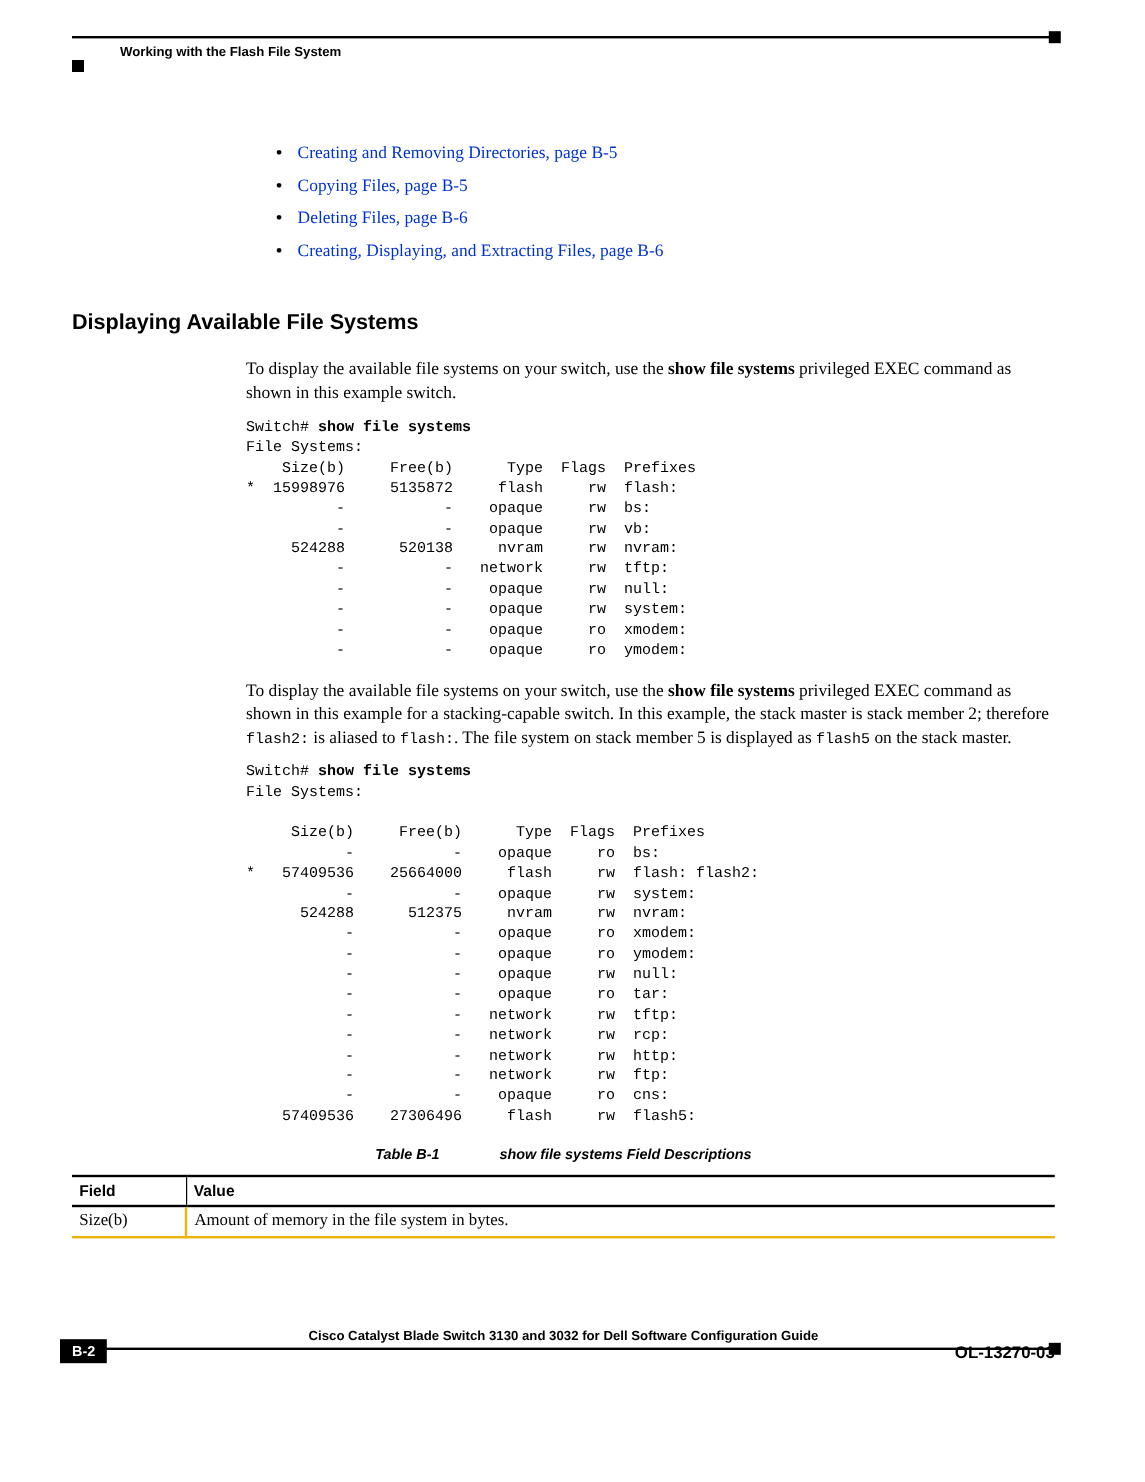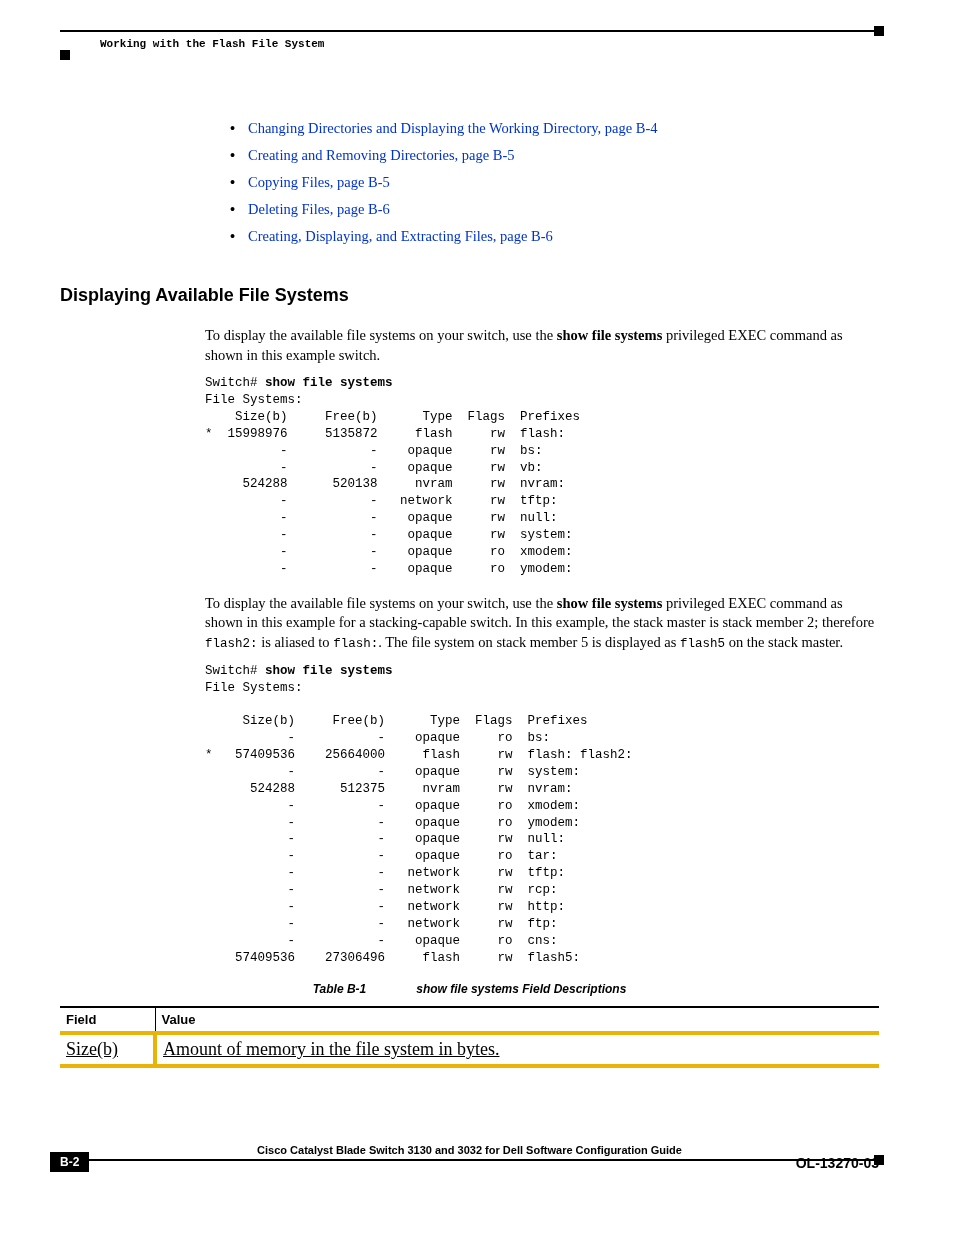--- a/index.html
+++ b/index.html
@@ -21,21 +21,21 @@
       position: absolute; right: -5px; top: -6px;
     }
     .appendix-header {
       font-family: Arial, Helvetica, sans-serif;
       font-size: 11px;
       font-weight: bold;
       text-align: right;
       margin-bottom: 6px;
     }
     .section-header {
-      font-family: Liberation Mono, monospace;
+      font-family: Liberation Sans, sans-serif;
       font-size: 11px;
       font-weight: bold;
       text-align: left;
       margin-left: 40px;
       margin-bottom: 70px;
     }
     .bullet-list {
       margin-left: 170px;
       margin-bottom: 40px;
     }
@@ -104,24 +104,23 @@
       border-top: 2px solid #000;
       border-bottom: 2px solid #000;
       border-left: 1px solid #000;
       border-right: 1px solid #000;
       padding: 4px 6px;
       font-size: 13px;
     }
     table.field-table th:first-child, table.field-table td:first-child { border-left: none; }
     table.field-table th:last-child, table.field-table td:last-child { border-right: none; }
     table.field-table td {
-      border: 4px solid #eab308;
+      border: 2px solid #eab308;
       padding: 4px 6px;
-      font-size: 18px;
-      text-decoration: underline;
+      font-size: 14px;
     }
     table.field-table td:first-child { width: 95px; }
     .footer {
       margin-top: 76px;
       position: relative;
     }
     .footer-title {
       font-family: Arial, Helvetica, sans-serif;
       font-weight: bold;
       font-size: 11px;
@@ -170,21 +169,20 @@
 
 <div class="top-header-wrap">
   <div class="header-line">
     <div class="end-box-right"></div>
   </div>
   <div class="black-square-left"></div>
   <div class="section-header">Working with the Flash File System</div>
 </div>
 
 <ul class="bullet-list">
-  <li><span class="link">Changing Directories and Displaying the Working Directory, page B-4</span></li>
   <li><span class="link">Creating and Removing Directories, page B-5</span></li>
   <li><span class="link">Copying Files, page B-5</span></li>
   <li><span class="link">Deleting Files, page B-6</span></li>
   <li><span class="link">Creating, Displaying, and Extracting Files, page B-6</span></li>
 </ul>
 
 <h1 class="main-heading">Displaying Available File Systems</h1>
 
 <p class="body-para">
   <span>To display the available file systems on your switch, use the </span><span class="bold">show file systems</span><span> privileged EXEC command as shown in this example switch.</span>

